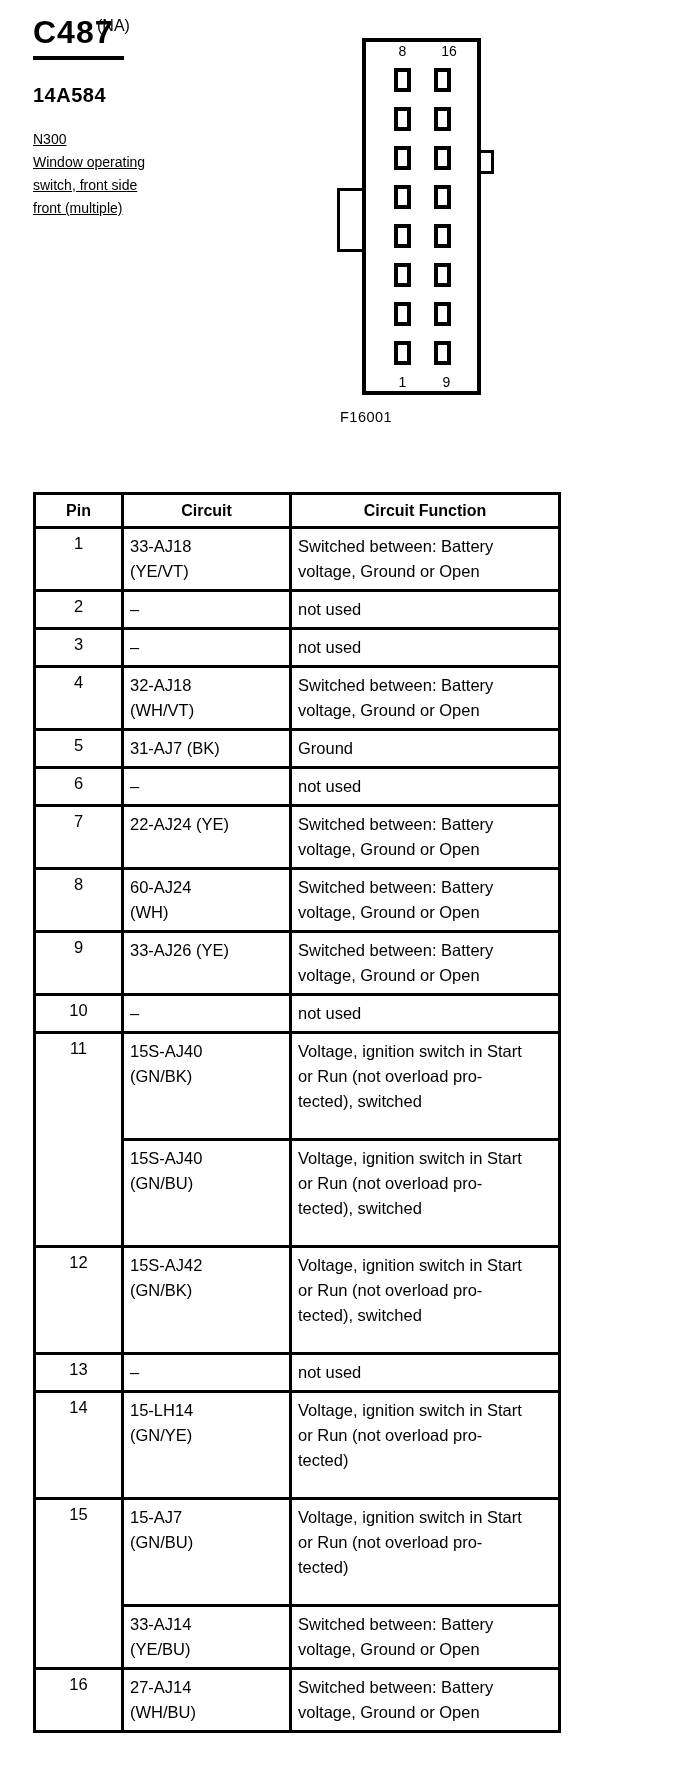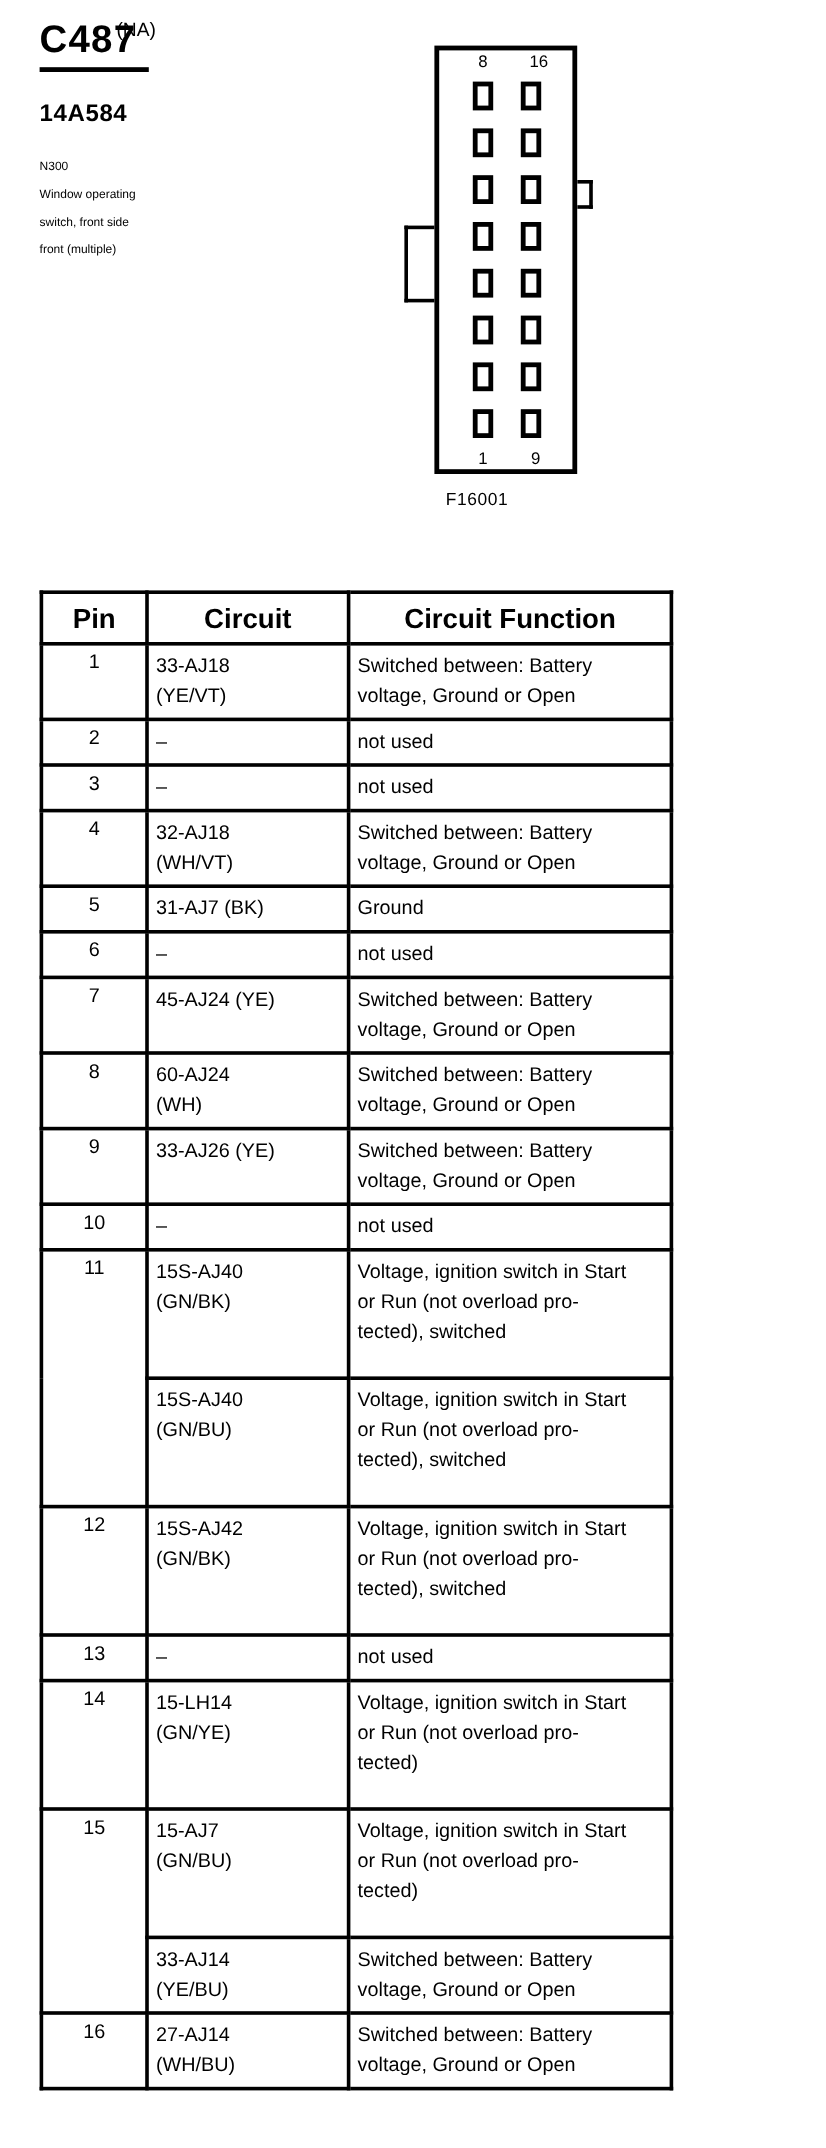--- a/index.html
+++ b/index.html
@@ -15,21 +15,21 @@
 
   
   .head-block { position: absolute; left: 33px; top: 14px; }
   .conn-id {
     font-size: 32px; font-weight: bold; letter-spacing: 1px;
     display: inline-block; border-bottom: 4px solid #000;
     padding: 0 10px 5px 0;
   }
   .region-code { position: absolute; left: 97px; top: 17px; font-size: 16px; text-align: center; }
   .part-number { position: absolute; left: 33px; top: 84px; font-size: 20px; font-weight: bold; letter-spacing: 0.5px; }
-  .component-desc { position: absolute; left: 33px; top: 128px; font-size: 10px; line-height: 23px; }
+  .component-desc { position: absolute; left: 33px; top: 128px; font-size: 14px; line-height: 23px; text-decoration: underline; }
 
   
   .conn-body {
     position: absolute; left: 362px; top: 38px;
     width: 119px; height: 357px;
     border: 4px solid #000; background: #fff; z-index: 1;
   }
   .tab-left {
     position: absolute; left: 337px; top: 188px;
     width: 29px; height: 64px;
@@ -44,40 +44,40 @@
     position: absolute; left: 394px; top: 68px; z-index: 2;
     display: grid; grid-template-columns: 17px 17px;
     column-gap: 23px; row-gap: 15px;
   }
   .pin { width: 17px; height: 24px; border: 4px solid #000; background: #fff; }
   .corner-label { position: absolute; z-index: 2; font-size: 14px; text-align: center; }
   .lab-8  { left: 394px; top: 43px;  width: 17px; }
   .lab-16 { left: 438px; top: 43px;  width: 22px; }
   .lab-1  { left: 394px; top: 374px; width: 17px; }
   .lab-9  { left: 438px; top: 374px; width: 17px; }
-  .fig-label { position: absolute; left: 340px; top: 409px; width: 115px; text-align: center; font-size: 14.5px; letter-spacing: 0.5px; }
+  .fig-label { position: absolute; left: 340px; top: 409px; width: 115px; text-align: left; font-size: 14.5px; letter-spacing: 0.5px; }
 
   
   table.pinout {
     position: absolute; left: 33px; top: 492px;
     width: 525px;
     border-collapse: collapse;
     table-layout: fixed;
     font-size: 16.5px;
   }
   table.pinout th, table.pinout td {
     border: 3px solid #000;
     vertical-align: top;
     padding: 5px 6px;
   }
   col.c-pin { width: 88px; }
   col.c-circuit { width: 168px; }
   col.c-func { width: 269px; }
   th {
-    font-size: 23px; font-weight: bold;
+    font-size: 16px; font-weight: bold;
     text-align: center; padding: 7px 4px 6px 4px !important;
   }
   td.pin-cell { text-align: center; padding-top: 7px; }
   td.circuit-cell { text-align: left; line-height: 25px; padding-top: 7px; }
   td.func-cell { text-align: left; line-height: 25px; padding: 7px 6px 5px 10px; }
   td.circuit-cell div, td.func-cell div { white-space: nowrap; }
   tr.tall td.circuit-cell, tr.tall td.func-cell, tr.tall td.pin-cell { padding-bottom: 24px; }
 </style>
 </head>
 <body>
@@ -191,21 +191,21 @@
           <td class="circuit-cell">
             <div>–</div>
           </td>
           <td class="func-cell">
             <div>not used</div>
           </td>
         </tr>
         <tr>
           <td class="pin-cell" rowspan="1">7</td>
           <td class="circuit-cell">
-            <div>45-AJ24 (YE)</div>
+            <div>22-AJ24 (YE)</div>
           </td>
           <td class="func-cell">
             <div>Switched between: Battery</div>
             <div>voltage, Ground or Open</div>
           </td>
         </tr>
         <tr>
           <td class="pin-cell" rowspan="1">8</td>
           <td class="circuit-cell">
             <div>60-AJ24</div>

